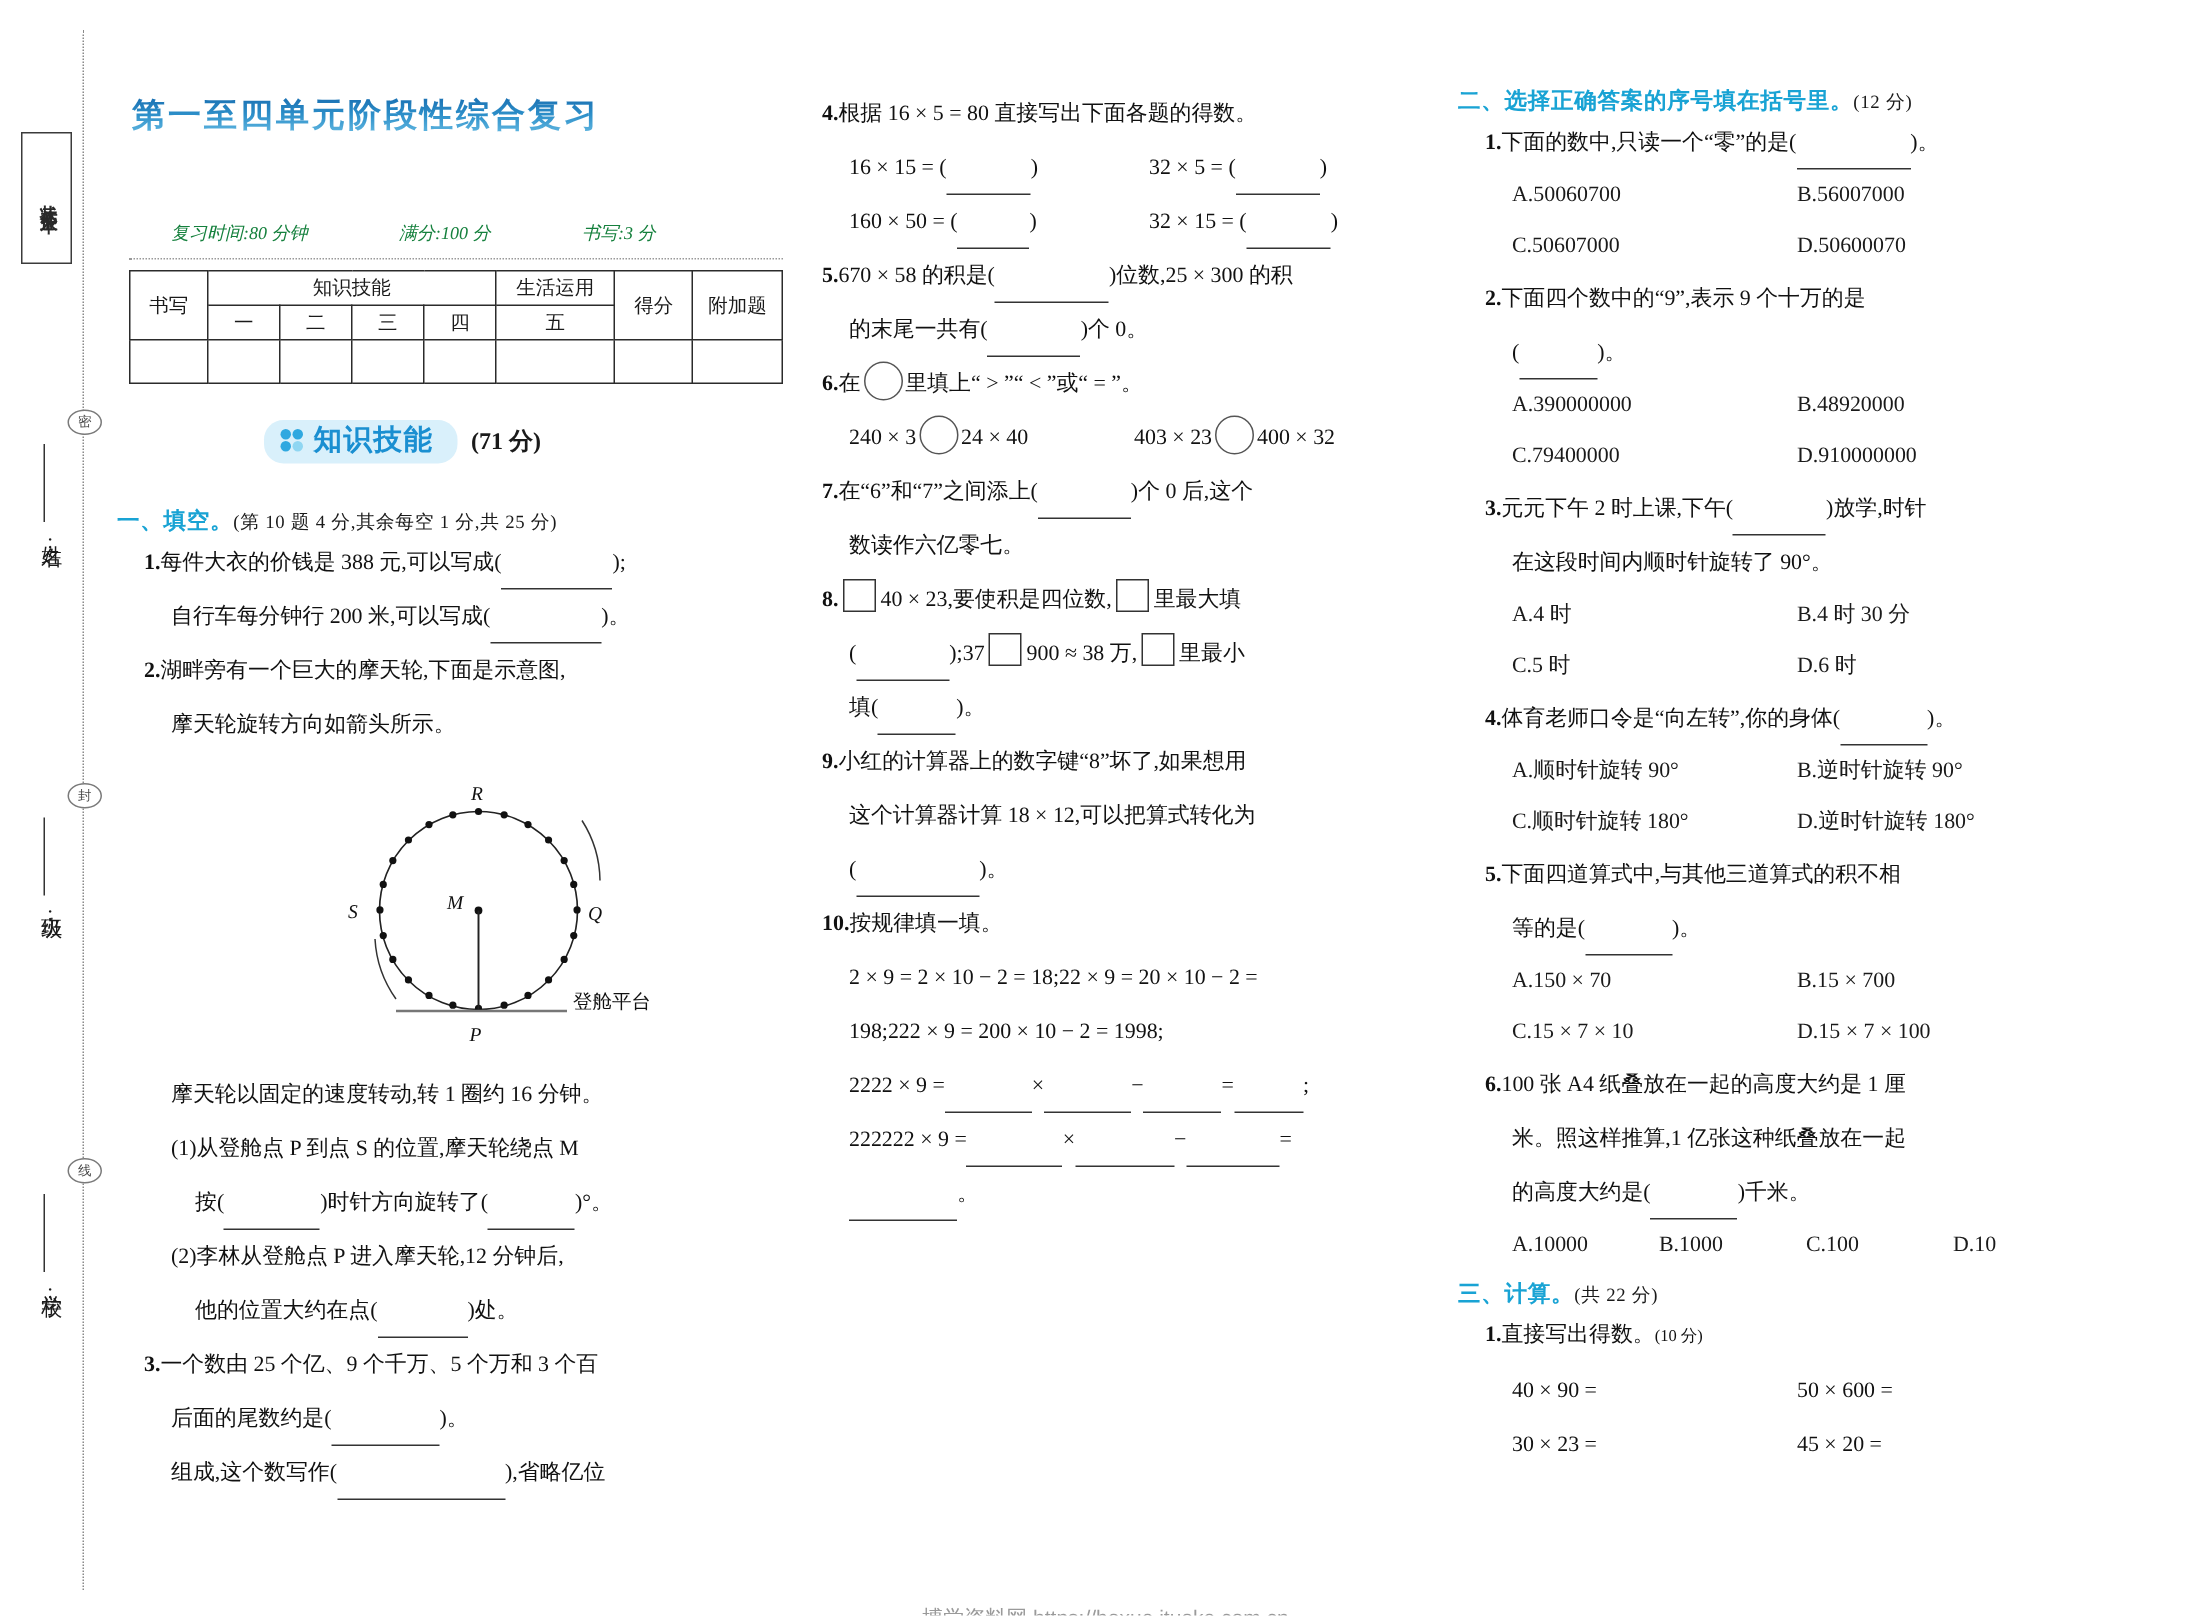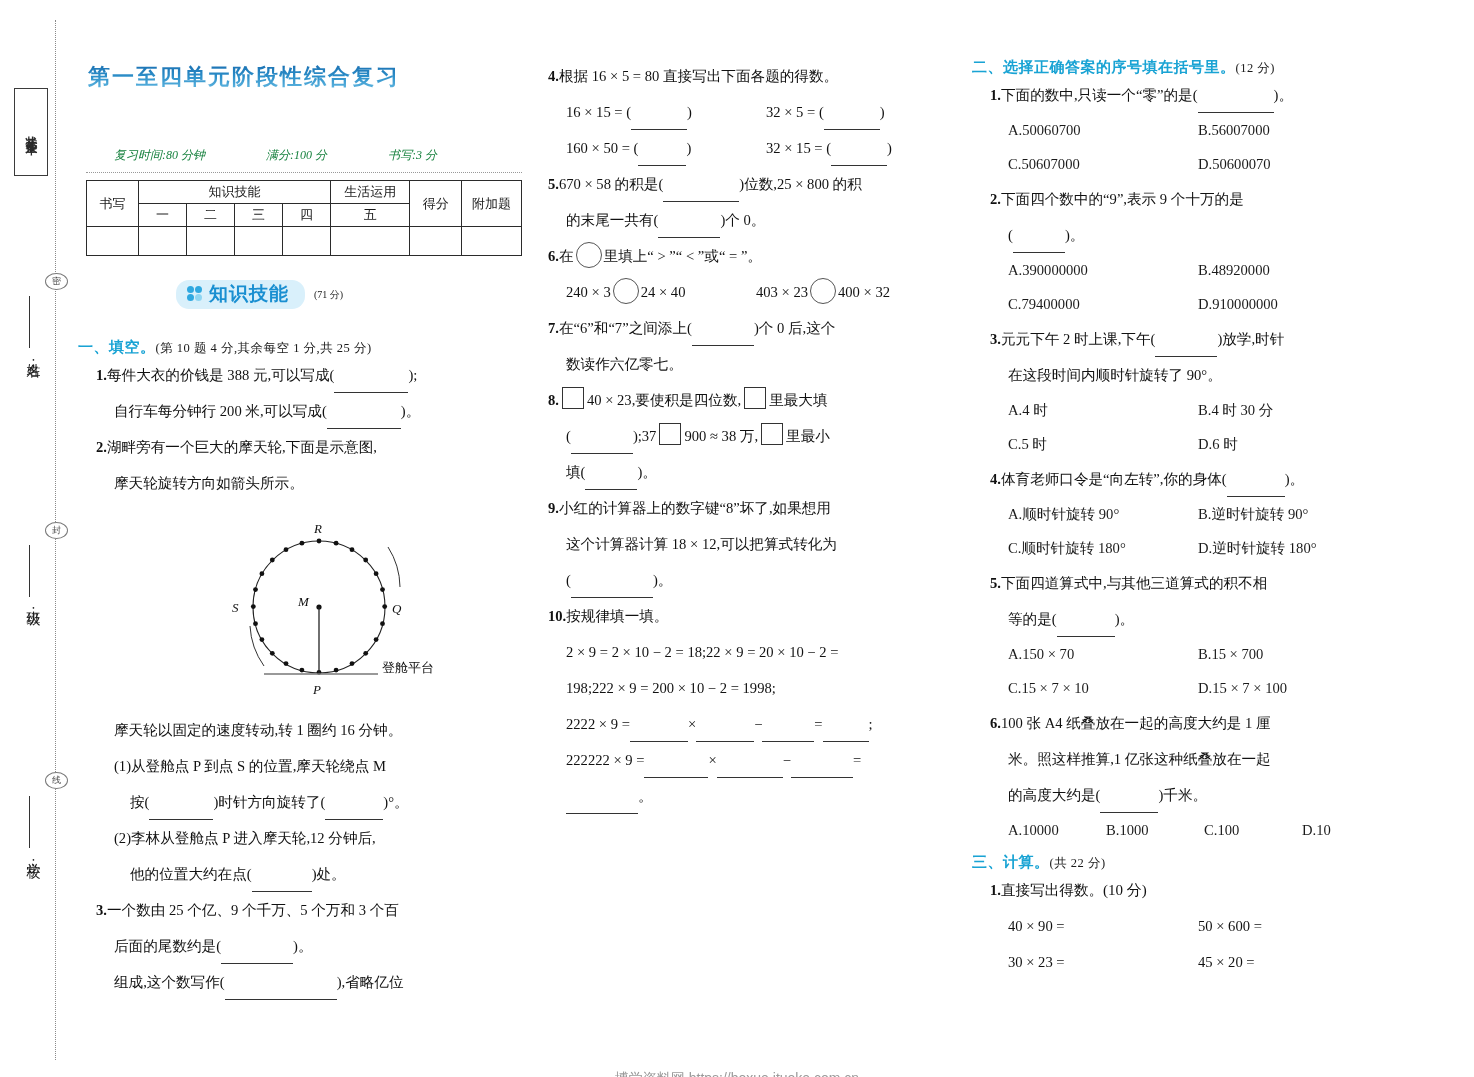--- a/index.html
+++ b/index.html
@@ -96,21 +96,21 @@
   .clover{width:16px;height:16px;position:relative;flex:0 0 16px;}
   .clover i{position:absolute;width:7px;height:7px;border-radius:50%;background:#2fa8e0;}
   .clover i:nth-child(1){left:0;top:0;}
   .clover i:nth-child(2){left:8px;top:0;}
   .clover i:nth-child(3){left:0px;top:8px;}
   .clover i:nth-child(4){left:8px;top:8px;background:#8fd6f2;}
   .pill-text{
     font-size:19px;font-weight:bold;color:#1a8fd1;letter-spacing:1px;
     font-family:"Liberation Sans",sans-serif;line-height:20px;
   }
-  .pill-score{font-size:10px;margin-left:9px;color:#1a1a1a;white-space:nowrap;}
+  .pill-score{font-size:16px;margin-left:9px;color:#1a1a1a;white-space:nowrap;font-weight:bold;}
 
   
   .sec-head{
     font-size:15px;font-weight:bold;color:#19a3d4;letter-spacing:0.5px;
     font-family:"Liberation Sans",sans-serif;white-space:nowrap;
   }
   .sec-head .pts{
     font-size:12.5px;font-weight:normal;color:#1a1a1a;
     font-family:"Liberation Serif",serif;
   }
@@ -308,21 +308,21 @@
         <span style="width:200px"><span>16 × 15 = (</span><span class="ansline" style="width:56px"></span><span>)</span></span>
         <span><span>32 × 5 = (</span><span class="ansline" style="width:56px"></span><span>)</span></span>
       </span>
       <span class="ind i1" style="display:flex">
         <span style="width:200px"><span>160 × 50 = (</span><span class="ansline" style="width:48px"></span><span>)</span></span>
         <span><span>32 × 15 = (</span><span class="ansline" style="width:56px"></span><span>)</span></span>
       </span>
     </div>
 
     <div class="q">
-      <span class="ind"><span class="num">5.</span><span>670 × 58 的积是(</span><span class="ansline" style="width:76px"></span><span>)位数,25 × 800 的积</span></span>
+      <span class="ind"><span class="num">5.</span><span>670 × 58 的积是(</span><span class="ansline" style="width:76px"></span><span>)位数,25 × 300 的积</span></span>
       <span class="ind i1"><span>的末尾一共有(</span><span class="ansline" style="width:62px"></span><span>)个 0。</span></span>
     </div>
 
     <div class="q">
       <span class="ind"><span class="num">6.</span><span>在</span><span class="circ"></span><span>里填上“ &gt; ”“ &lt; ”或“ = ”。</span></span>
       <span class="ind i1" style="display:flex;align-items:center">
         <span style="width:190px"><span>240 × 3</span><span class="circ"></span><span>24 × 40</span></span>
         <span><span>403 × 23</span><span class="circ"></span><span>400 × 32</span></span>
       </span>
     </div>
@@ -432,21 +432,21 @@
       <div>B.1000</div>
       <div>C.100</div>
       <div>D.10</div>
     </div>
 
     <div class="sec-head" style="margin-top:6px">
       <span>三、计算。</span><span class="pts">(共 22 分)</span>
     </div>
 
     <div class="q">
-      <span class="ind i1"><span class="num">1.</span><span>直接写出得数。</span><span style="font-size:15px">(10 分)</span></span>
+      <span class="ind i1"><span class="num">1.</span><span>直接写出得数。</span><span style="font-size:11px">(10 分)</span></span>
       <span class="ind i2" style="display:flex">
         <span style="width:190px">40 × 90 =</span>
         <span>50 × 600 =</span>
       </span>
       <span class="ind i2" style="display:flex">
         <span style="width:190px">30 × 23 =</span>
         <span>45 × 20 =</span>
       </span>
     </div>
   </div>

